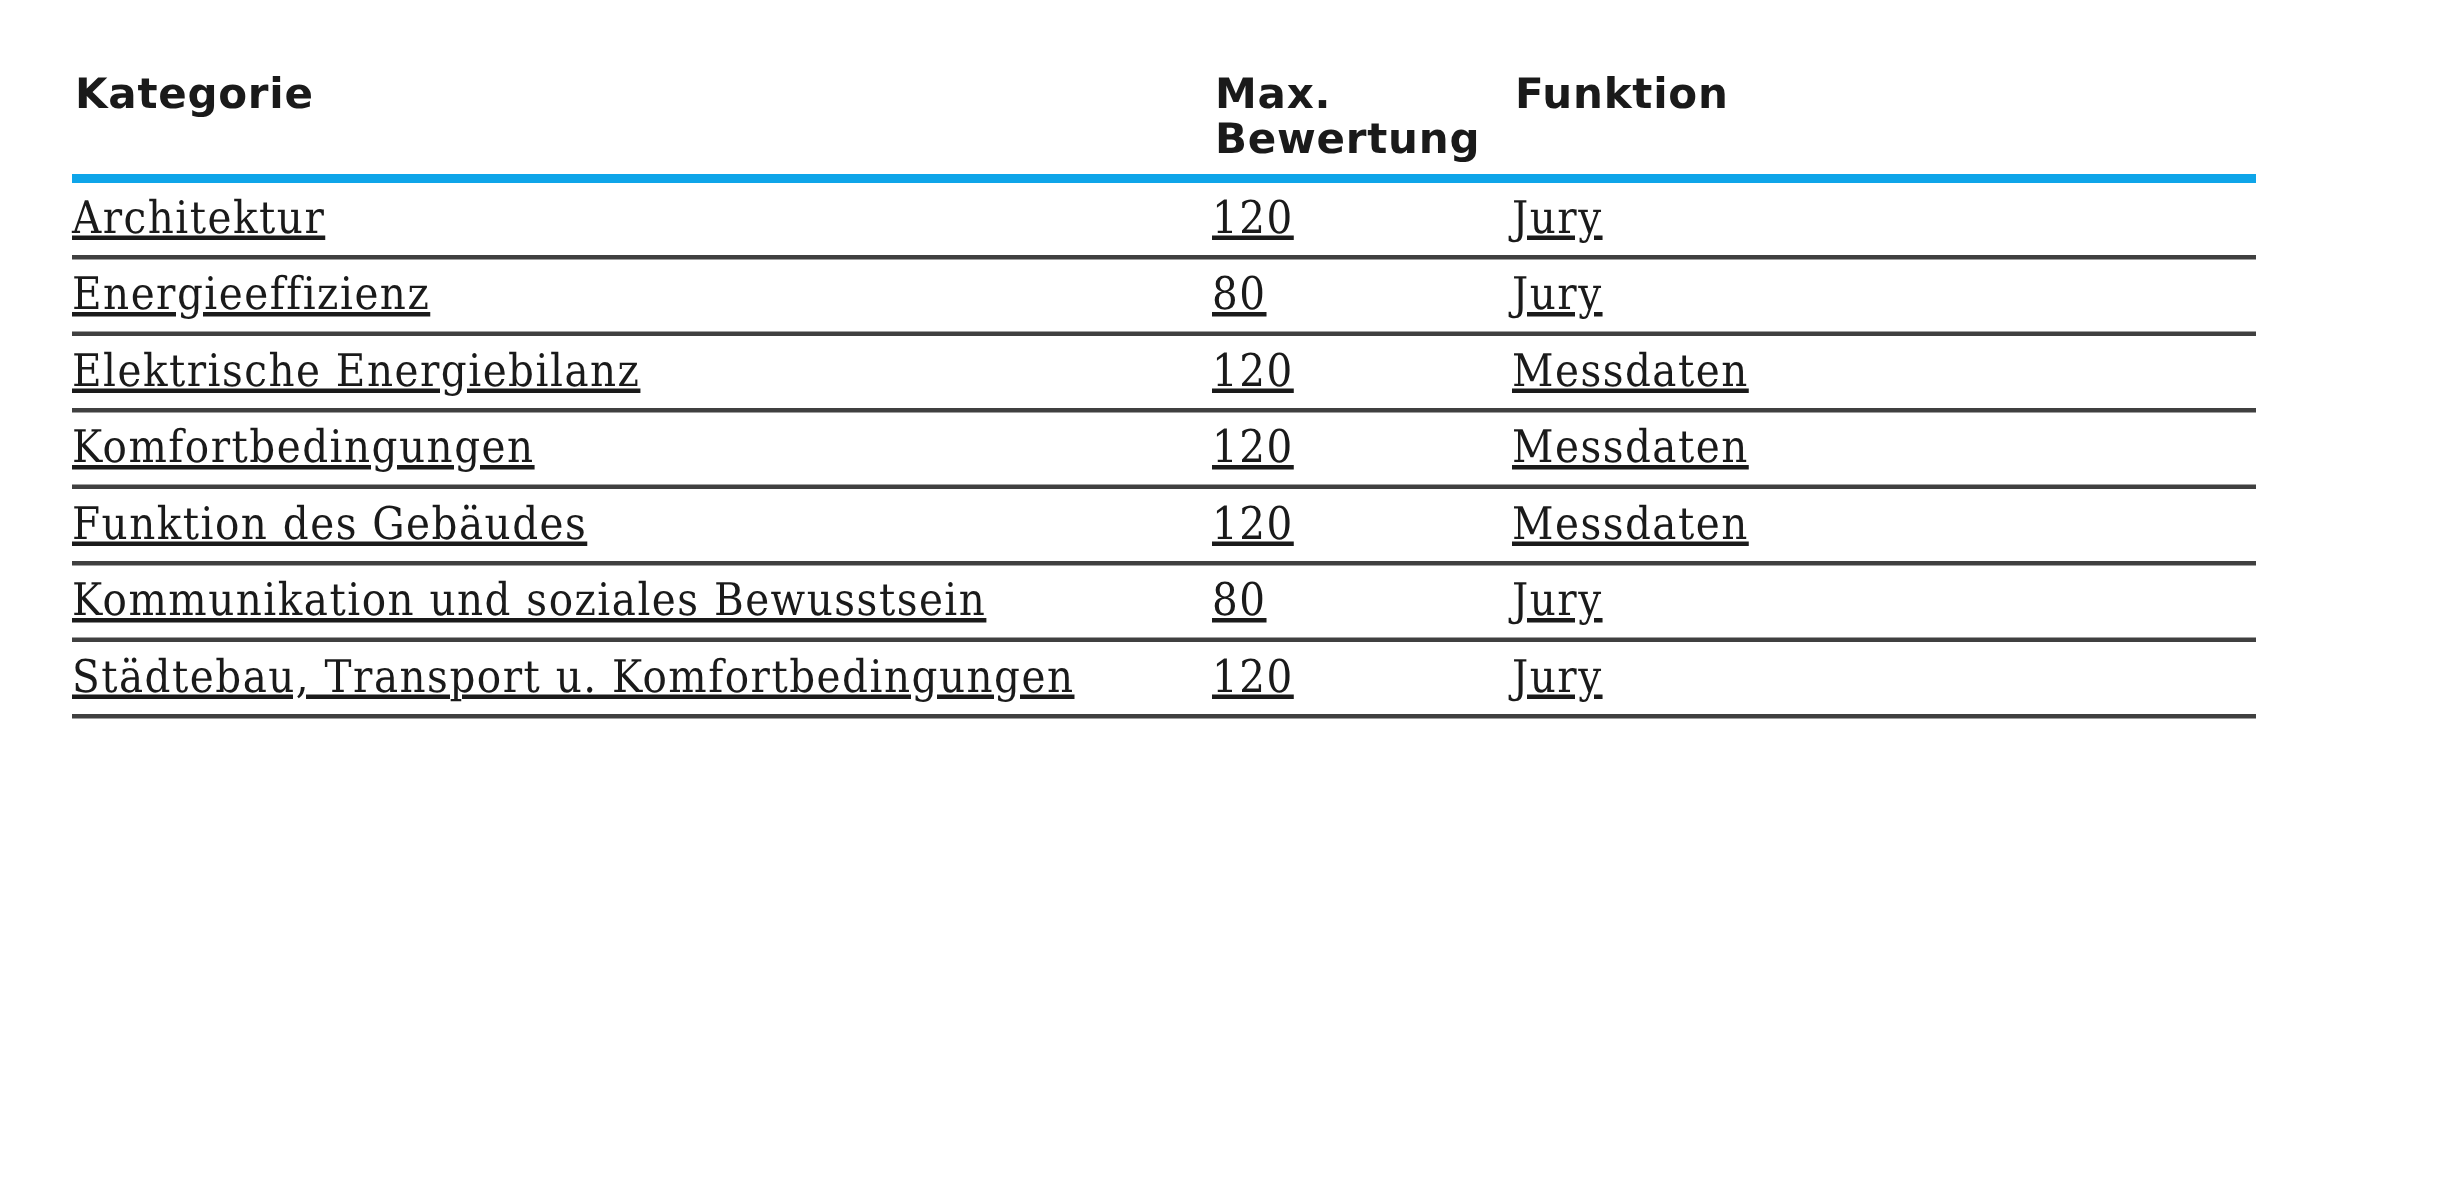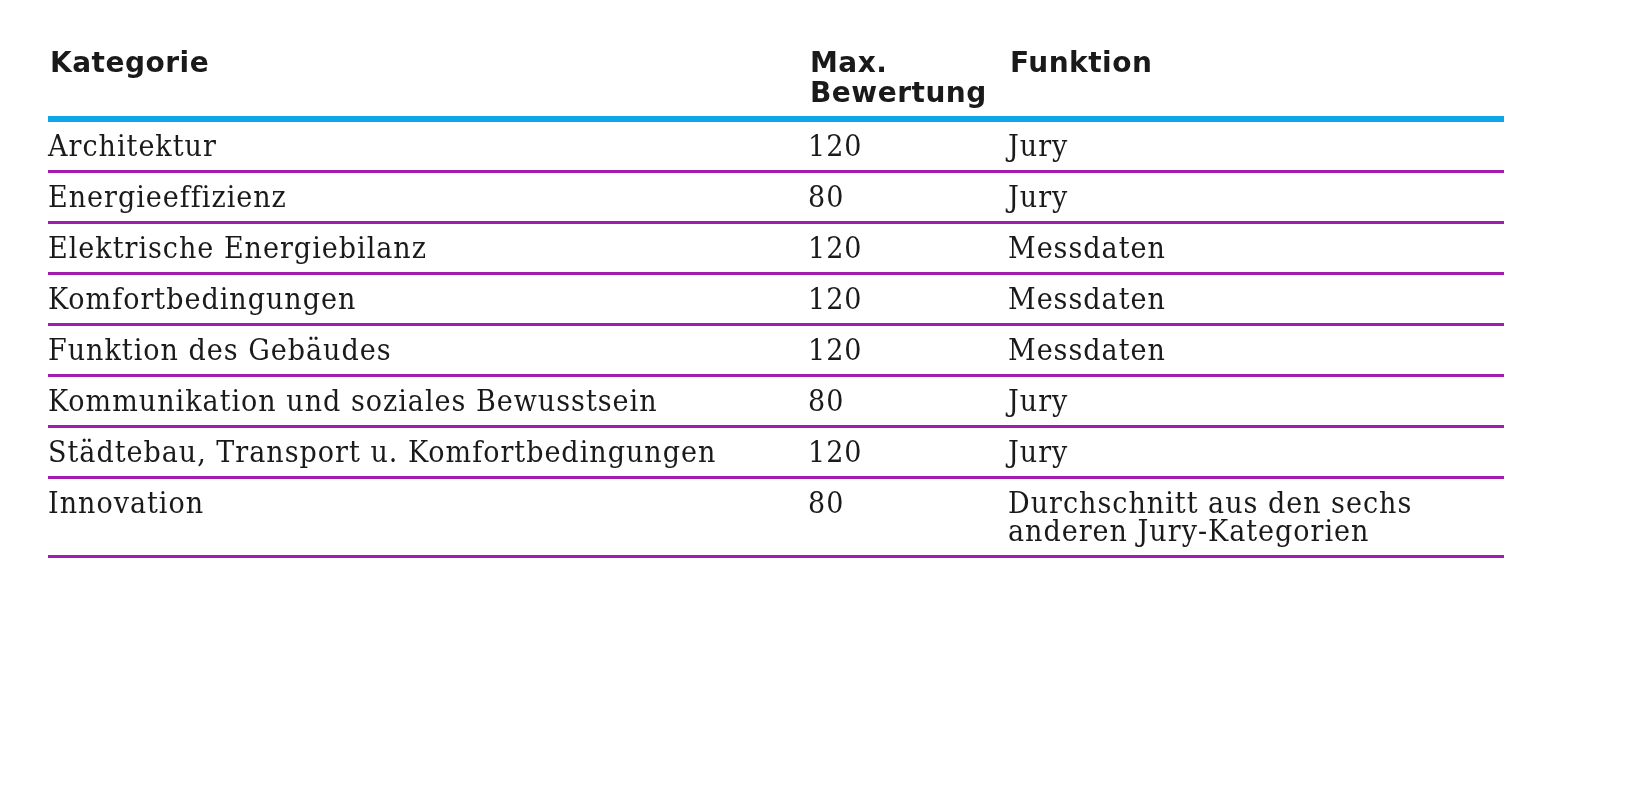--- a/index.html
+++ b/index.html
@@ -8,21 +8,21 @@
     table { border-collapse: collapse; width: 100%; table-layout: fixed; }
     col.c1 { width: 760px; }
     col.c2 { width: 200px; }
     col.c3 { width: 496px; }
     th {
       font-family: "DejaVu Sans", sans-serif; font-weight: bold; font-size: 28px;
       text-align: left; vertical-align: top; line-height: 30px;
       padding: 4px 0 8px 2px; letter-spacing: 0.5px; color: #1a1a1a;
     }
     thead tr { border-bottom: 6px solid #0ea5e9; }
-    tbody tr { border-bottom: 3px solid #a21caf; }
+    tbody tr { border-bottom: 3px solid #404040; text-decoration: underline; }
     td {
       font-family: "DejaVu Serif", serif; font-size: 30px; line-height: 28px;
       vertical-align: top; padding: 10px 0 10px 0; letter-spacing: 1px; color: #1a1a1a;
       font-stretch: condensed;
     }
     td.multi { line-height: 28px; }
   </style>
 </head>
 <body>
 
@@ -69,20 +69,15 @@
       <tr>
         <td>Kommunikation und soziales Bewusstsein</td>
         <td>80</td>
         <td>Jury</td>
       </tr>
       <tr>
         <td>Städtebau, Transport u. Komfortbedingungen</td>
         <td>120</td>
         <td>Jury</td>
       </tr>
-      <tr>
-        <td>Innovation</td>
-        <td>80</td>
-        <td class="multi">Durchschnitt aus den sechs anderen Jury-Kategorien</td>
-      </tr>
     </tbody>
   </table>
 </div>
 
 </body></html>

